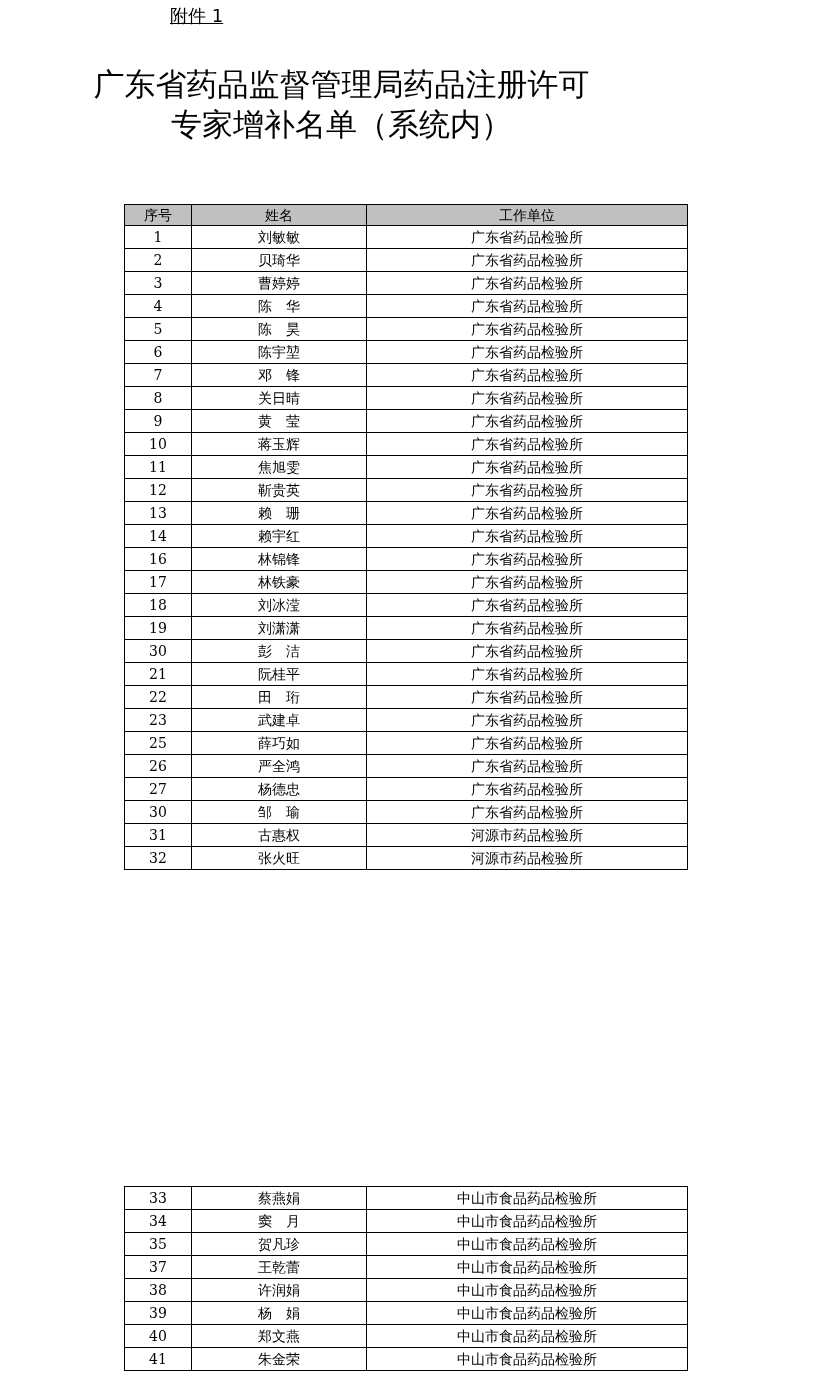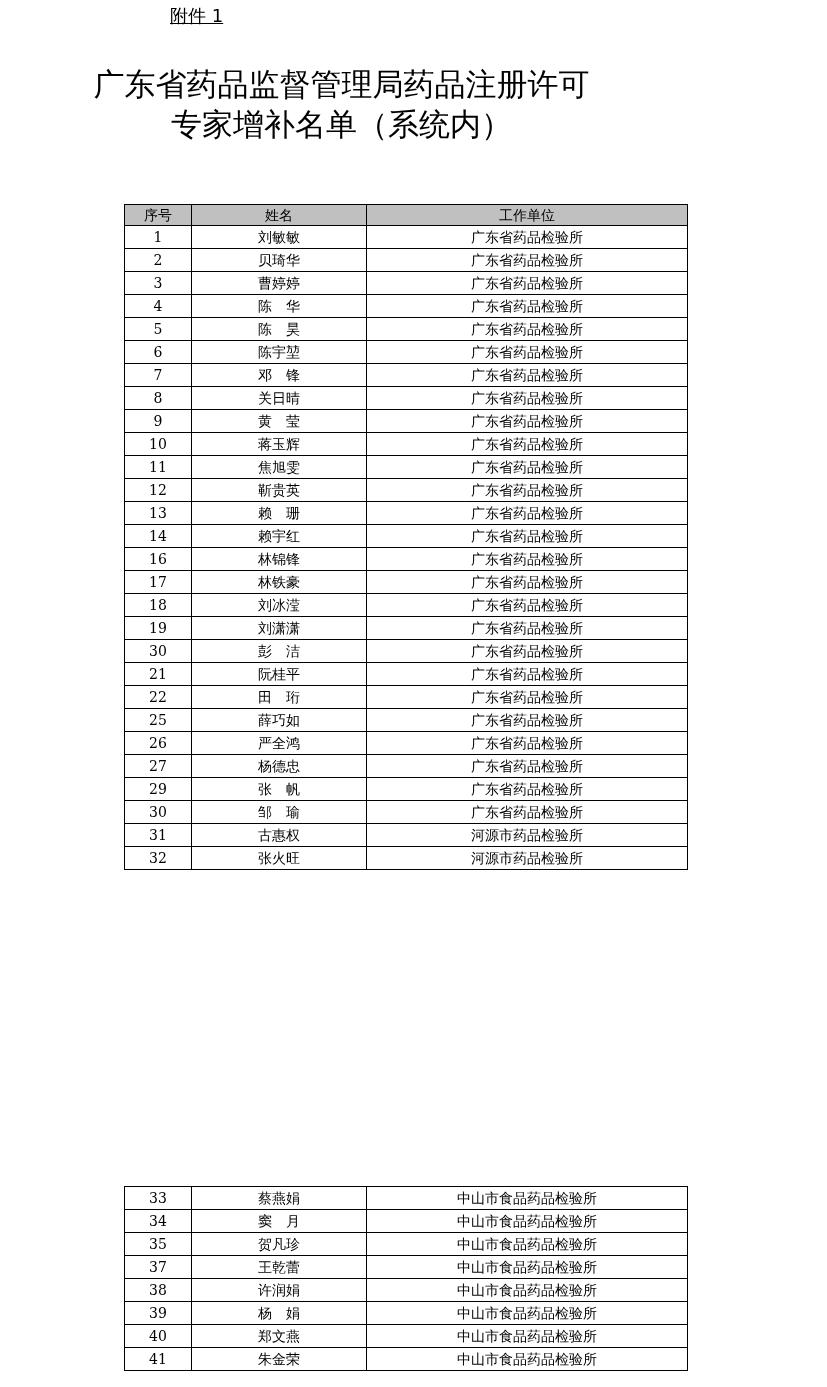--- a/index.html
+++ b/index.html
@@ -136,37 +136,37 @@
         <td class="num">21</td>
         <td>阮桂平</td>
         <td>广东省药品检验所</td>
       </tr>
       <tr>
         <td class="num">22</td>
         <td>田　珩</td>
         <td>广东省药品检验所</td>
       </tr>
       <tr>
+        <td class="num">23</td>
+        <td>武建卓</td>
+        <td>广东省药品检验所</td>
+      </tr>
+      <tr>
         <td class="num">25</td>
         <td>薛巧如</td>
         <td>广东省药品检验所</td>
       </tr>
       <tr>
         <td class="num">26</td>
         <td>严全鸿</td>
         <td>广东省药品检验所</td>
       </tr>
       <tr>
         <td class="num">27</td>
         <td>杨德忠</td>
-        <td>广东省药品检验所</td>
-      </tr>
-      <tr>
-        <td class="num">29</td>
-        <td>张　帆</td>
         <td>广东省药品检验所</td>
       </tr>
       <tr>
         <td class="num">30</td>
         <td>邹　瑜</td>
         <td>广东省药品检验所</td>
       </tr>
       <tr>
         <td class="num">31</td>
         <td>古惠权</td>

